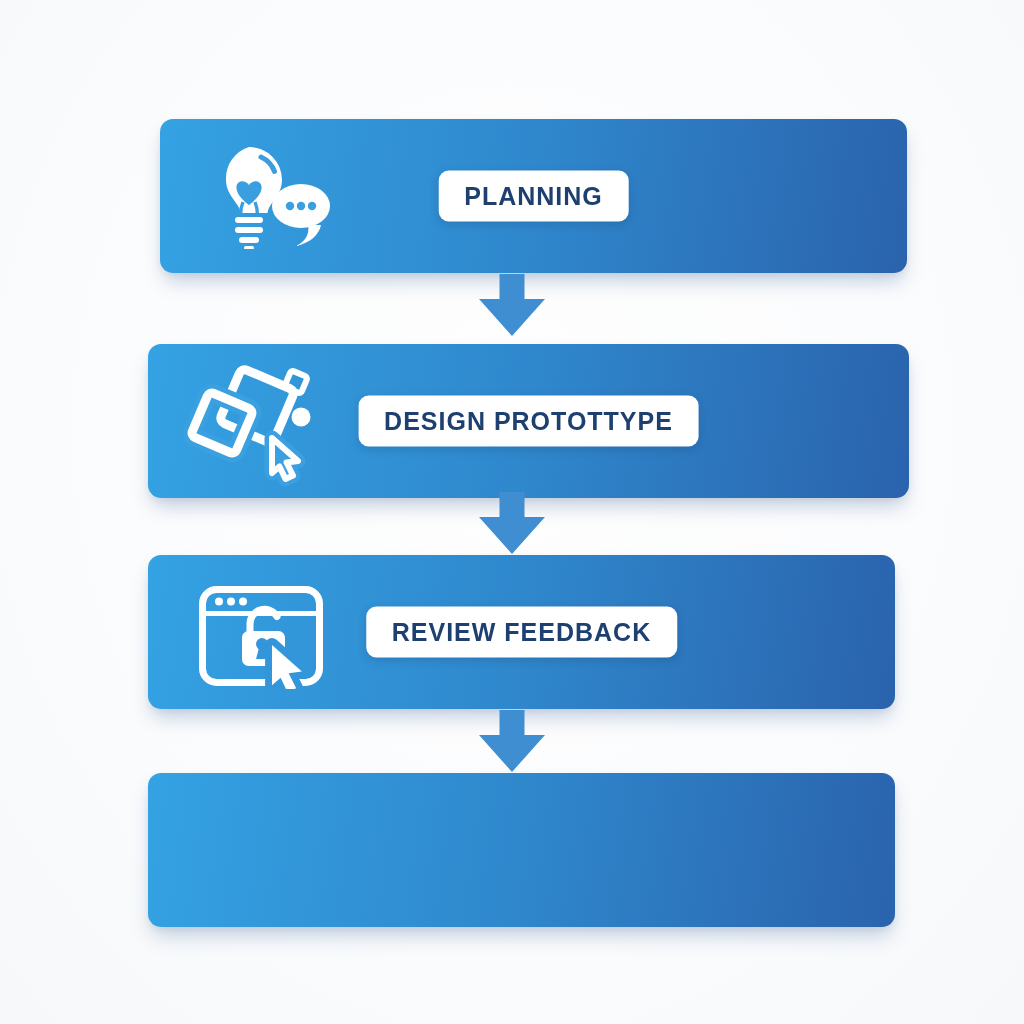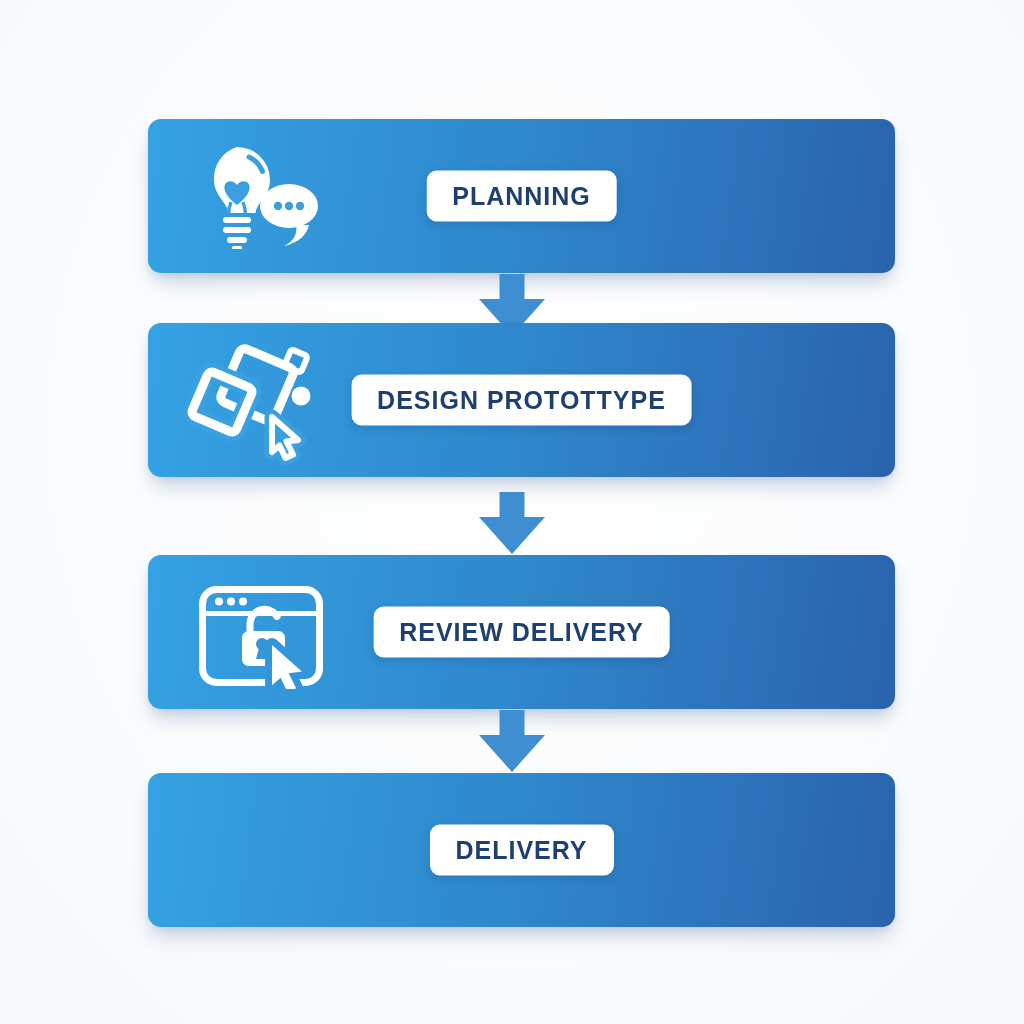--- a/index.html
+++ b/index.html
@@ -14,22 +14,22 @@
     background:radial-gradient(ellipse at 50% 42%, #fefefe 0%, #fbfcfd 55%, #f6f8fa 100%);
     overflow:hidden;
   }
   .stage{
     position:absolute;
     left:148px;width:747px;height:154px;
     border-radius:13px;
     background:linear-gradient(98deg,#34a2e3 0%, #2f86cb 52%, #2a63ad 100%);
     box-shadow:0 12px 20px -4px rgba(45,90,150,0.28), 0 3px 6px rgba(0,0,0,0.05);
   }
-  .stage-1{top:119px;}
-  .stage-2{top:323px;}
+  .stage-1{top:119px;margin-left:12px;}
+  .stage-2{top:344px;padding-left:14px;}
   .stage-3{top:555px;}
   .stage-4{top:773px;}
   .label-box{
     position:absolute;
     left:50%;top:50%;
     transform:translate(-50%,-50%);
     background:#ffffff;
     border-radius:10px;
     padding:11px 26px;
     box-shadow:0 3px 9px rgba(20,55,105,0.20);
@@ -148,29 +148,26 @@
         <circle cx="64" cy="59" r="6" fill="#3496da"></circle>
         <path d="M61.5,61 l-3.5,13 h12 l-3.5,-13 z" fill="#3496da"></path>
 
         <g transform="translate(74,60) scale(1.15)">
           <path d="M0,0 L26,23 L14.5,24.5 L21,37.5 L13.5,41 L7.5,28.5 L0,35 Z" fill="#3496da" stroke="#3496da" stroke-width="12" stroke-linejoin="round"></path>
           <path d="M0,0 L26,23 L14.5,24.5 L21,37.5 L13.5,41 L7.5,28.5 L0,35 Z" fill="#ffffff"></path>
         </g>
       </svg>
     </span>
     <div class="label-box">
-      <span class="label-text">REVIEW DELIVERY</span>
+      <span class="label-text">REVIEW FEEDBACK</span>
     </div>
   </div>
 
   <span class="arrow arrow-3">
     <svg width="66" height="62" viewBox="0 0 66 62" xmlns="http://www.w3.org/2000/svg">
       <path d="M20.5,0 h25 v25 h20.5 L33,62 L0,25 h20.5 z" fill="#3f8ed1"></path>
     </svg>
   </span>
 
   <div class="stage stage-4">
-    <div class="label-box">
-      <span class="label-text">DELIVERY</span>
-    </div>
   </div>
 
 </div>
 
 </body></html>

